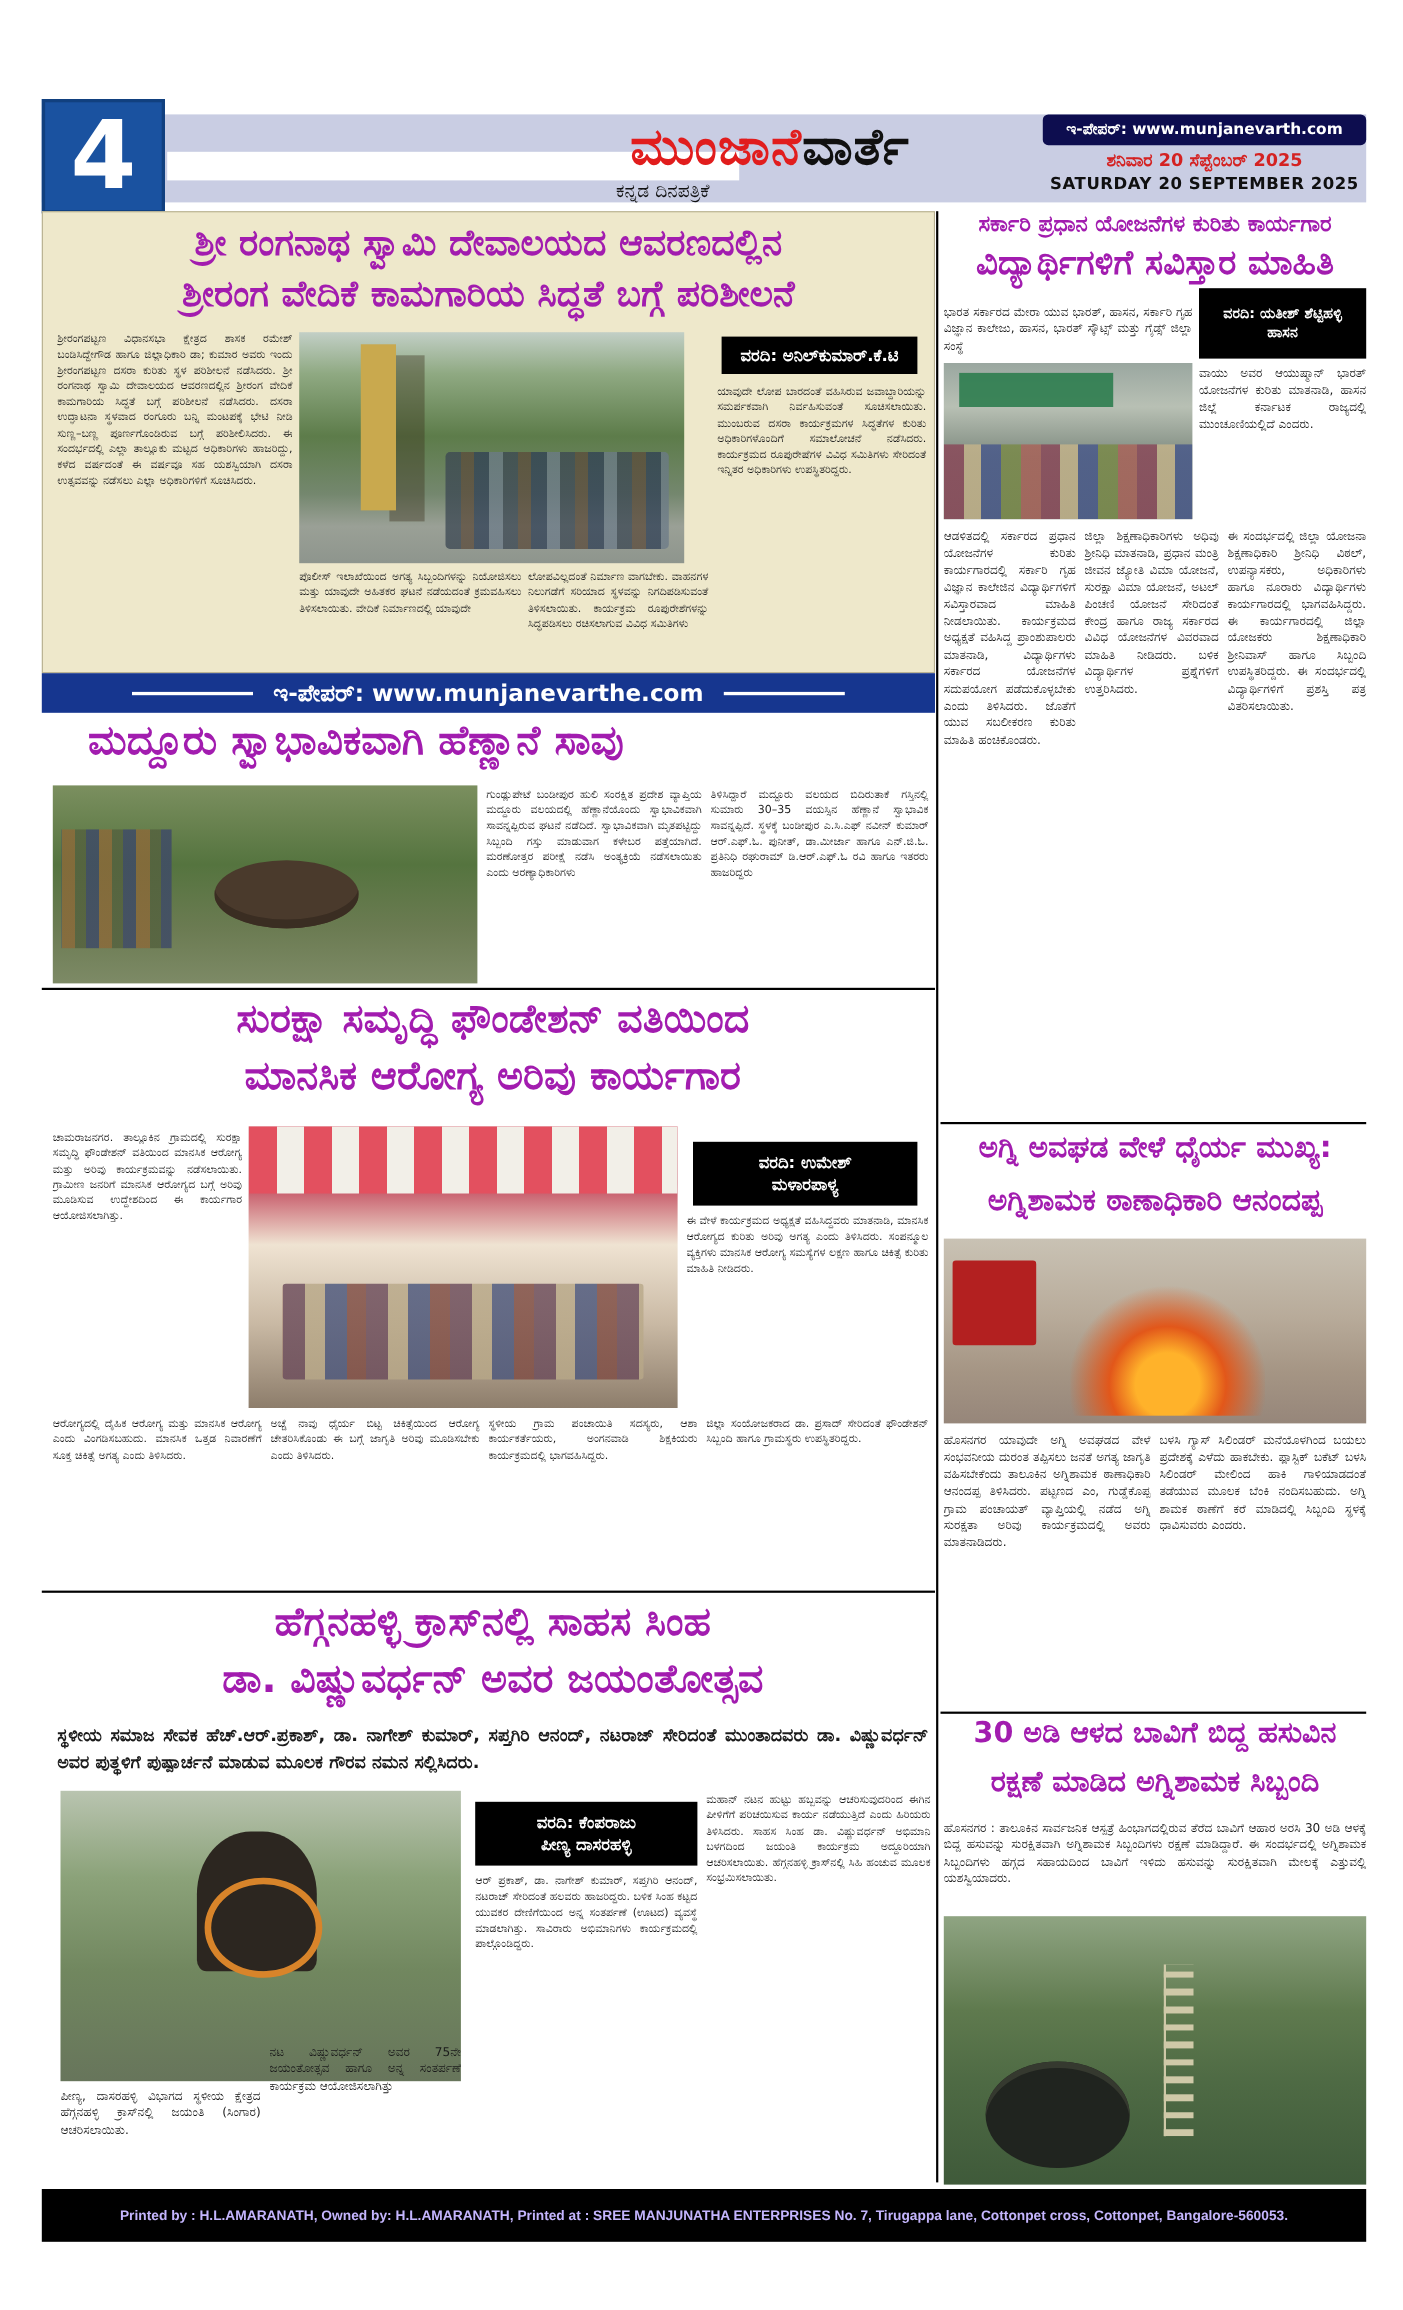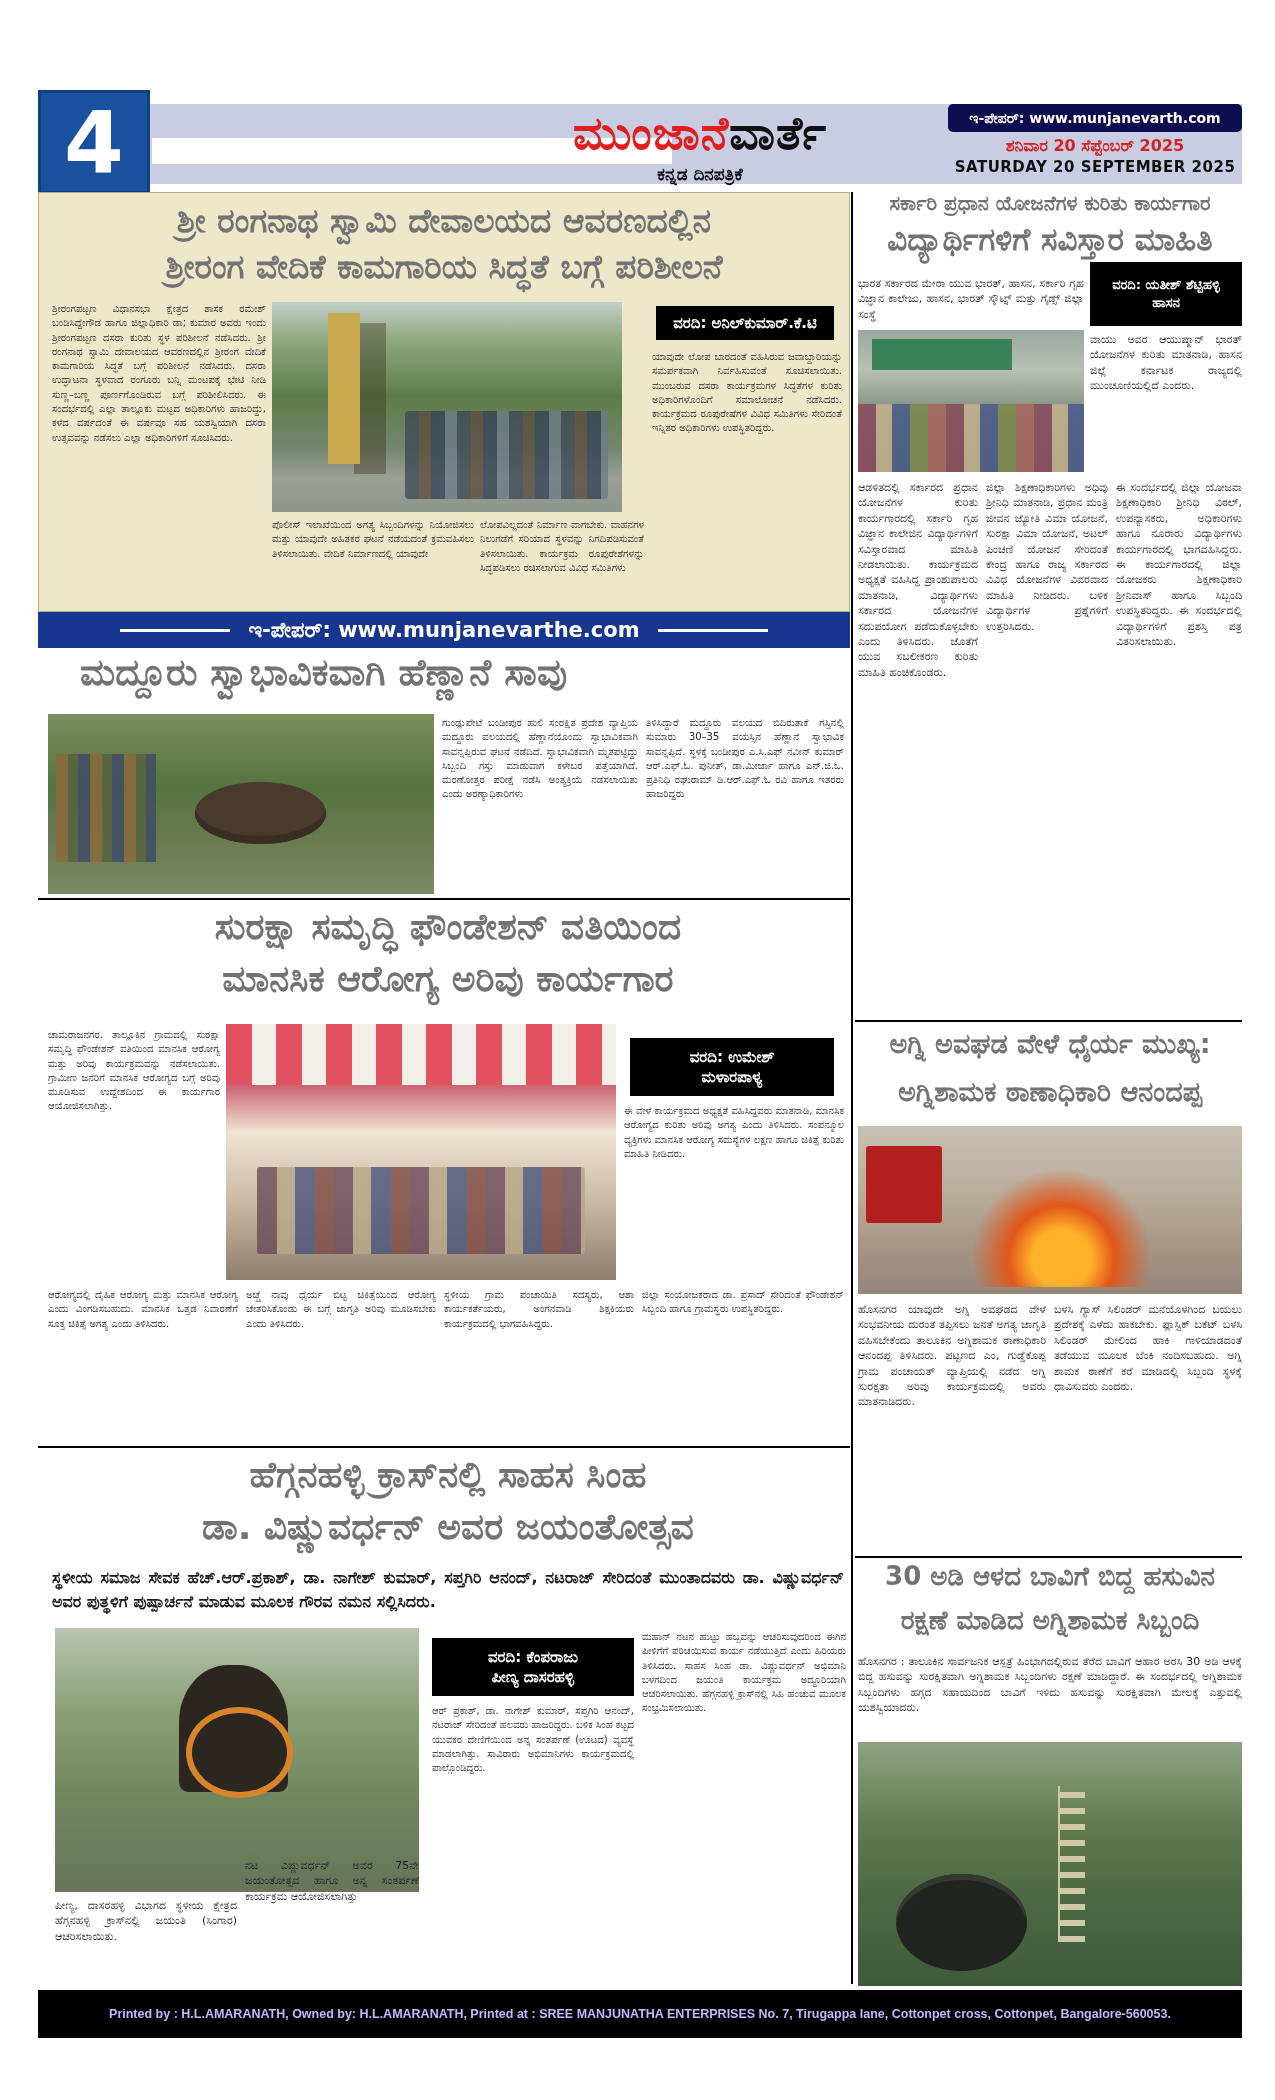--- a/index.html
+++ b/index.html
@@ -3,36 +3,36 @@
 <meta charset="utf-8">
 <style>
   html,body{margin:0;padding:0;}
   body{
     width:1275px;height:2100px;position:relative;background:#ffffff;
     font-family:"DejaVu Sans",sans-serif;color:#181818;
   }
   .abs{position:absolute;box-sizing:border-box;}
   .bt{font-size:10px;line-height:1.43;text-align:justify;color:#1b1b1b;overflow:hidden;}
   .bt-sm{font-size:11px;line-height:1.4;text-align:justify;color:#1b1b1b;overflow:hidden;}
-  .hl{font-weight:700;color:#737373;text-align:center;line-height:1.15;overflow:hidden;}
+  .hl{font-weight:700;color:#a21caf;text-align:center;line-height:1.15;overflow:hidden;}
   .byline{background:#000;color:#fff;font-weight:700;text-align:center;
           display:flex;flex-direction:column;align-items:center;justify-content:center;gap:2px;}
   .rule{background:#000;}
   .photo{overflow:hidden;background:#888;}
   .photo:before,.photo:after{content:"";position:absolute;}
 
   
   #hdr-band{background:#c9cde3;}
   #hdr-stripe{background:#ffffff;}
   #pg-num{background:#1a52a0;color:#fff;display:flex;align-items:center;justify-content:center;
           font-size:86px;font-weight:800;border:3px solid #11407f;}
   #masthead{text-align:center;font-size:46px;font-weight:800;letter-spacing:1px;white-space:nowrap;}
   #masthead .m1{color:#e11d1d;}
   #masthead .m2{color:#101010;}
-  #tagline{text-align:center;font-size:17px;font-weight:700;color:#101010;}
+  #tagline{font-size:17px;font-weight:400;color:#101010;}
   #epill{background:#0d0d4f;border-radius:5px;color:#fff;font-size:14px;font-weight:700;
          display:flex;align-items:center;justify-content:center;}
   #date-kn{color:#d42222;font-size:16px;font-weight:700;text-align:center;}
   #date-en{color:#101010;font-size:15px;font-weight:800;text-align:center;letter-spacing:.5px;}
 
   
   #a1-box{background:#eee8cb;border:1px solid #b5ae8e;}
   #epaper-bar{background:#16368f;color:#fff;font-size:21px;font-weight:800;
               display:flex;align-items:center;justify-content:center;gap:18px;}
   #epaper-bar:before,#epaper-bar:after{content:"";width:110px;height:3px;background:#fff;display:block;}

